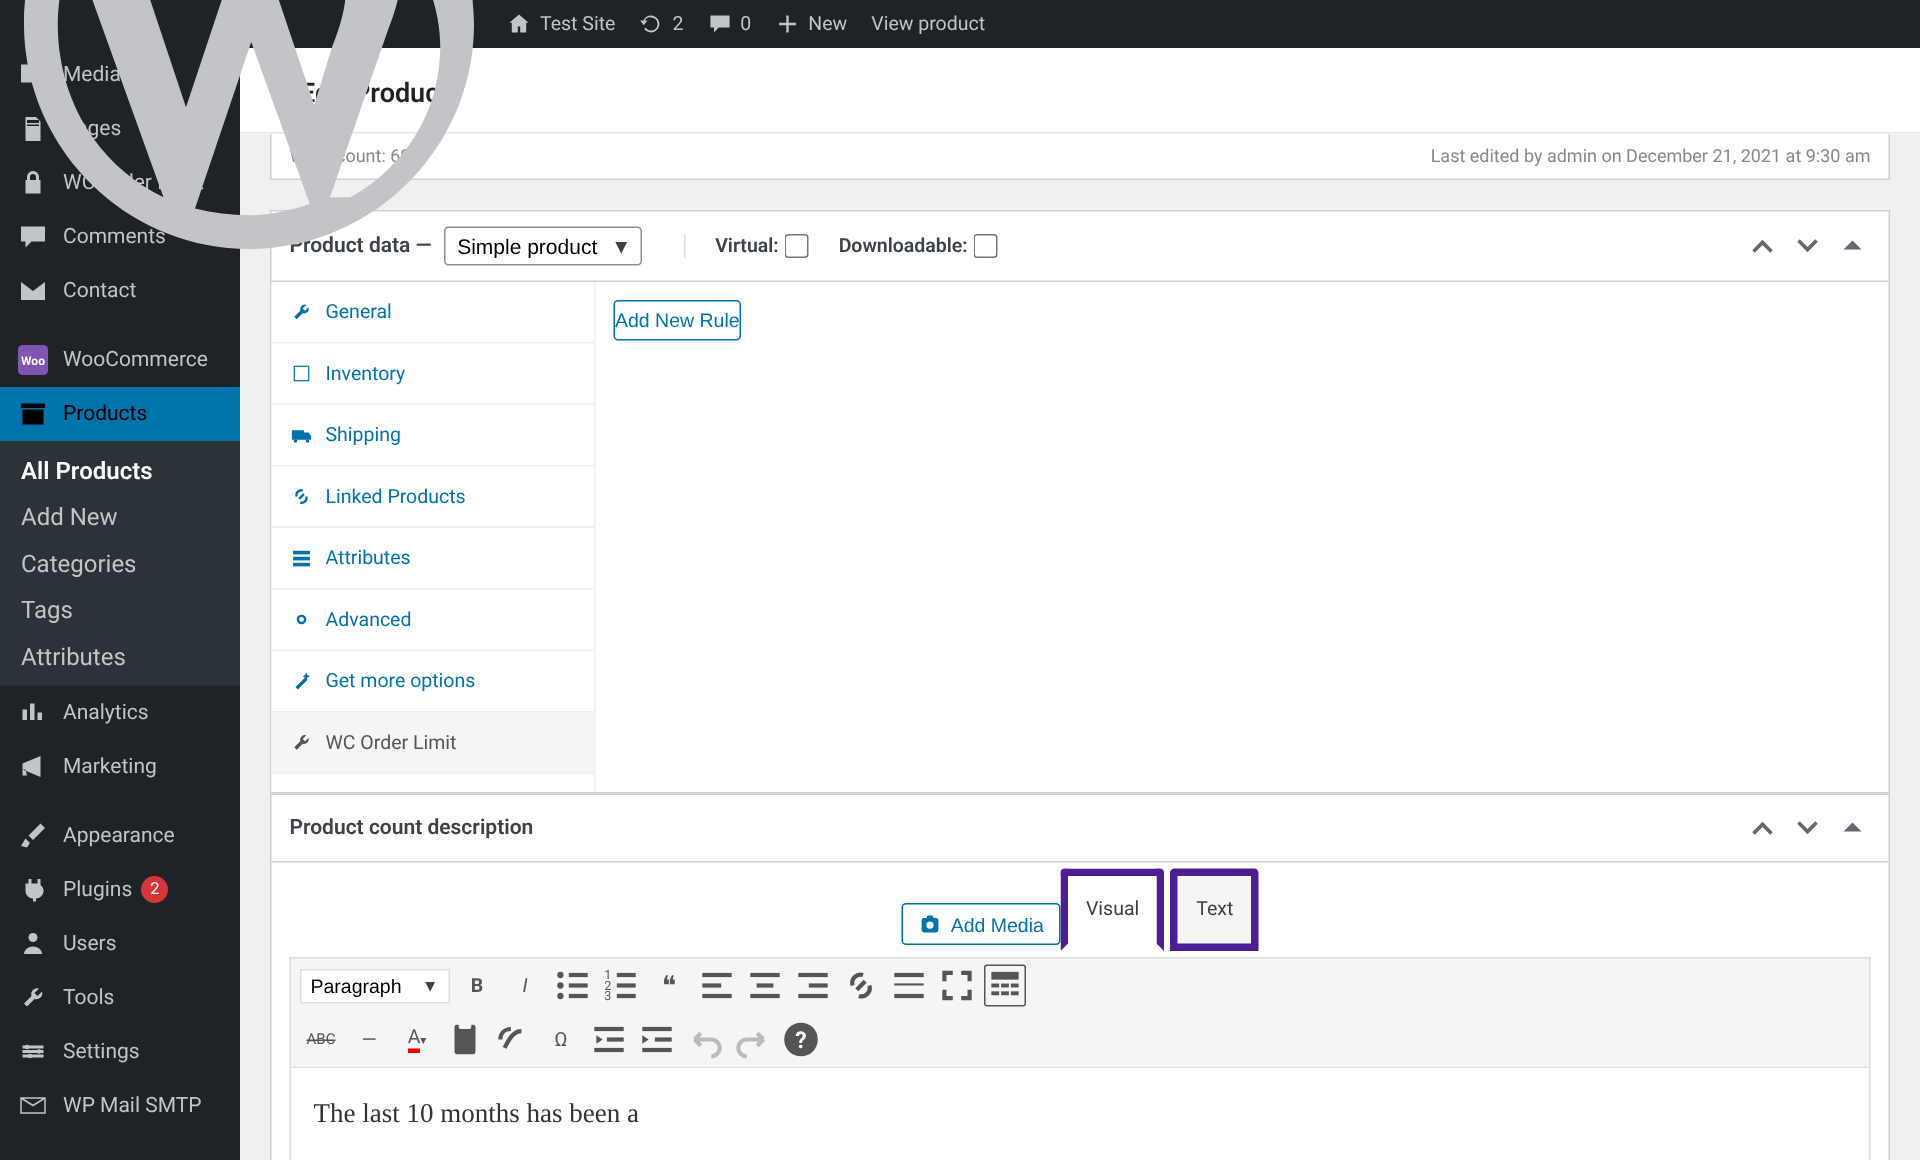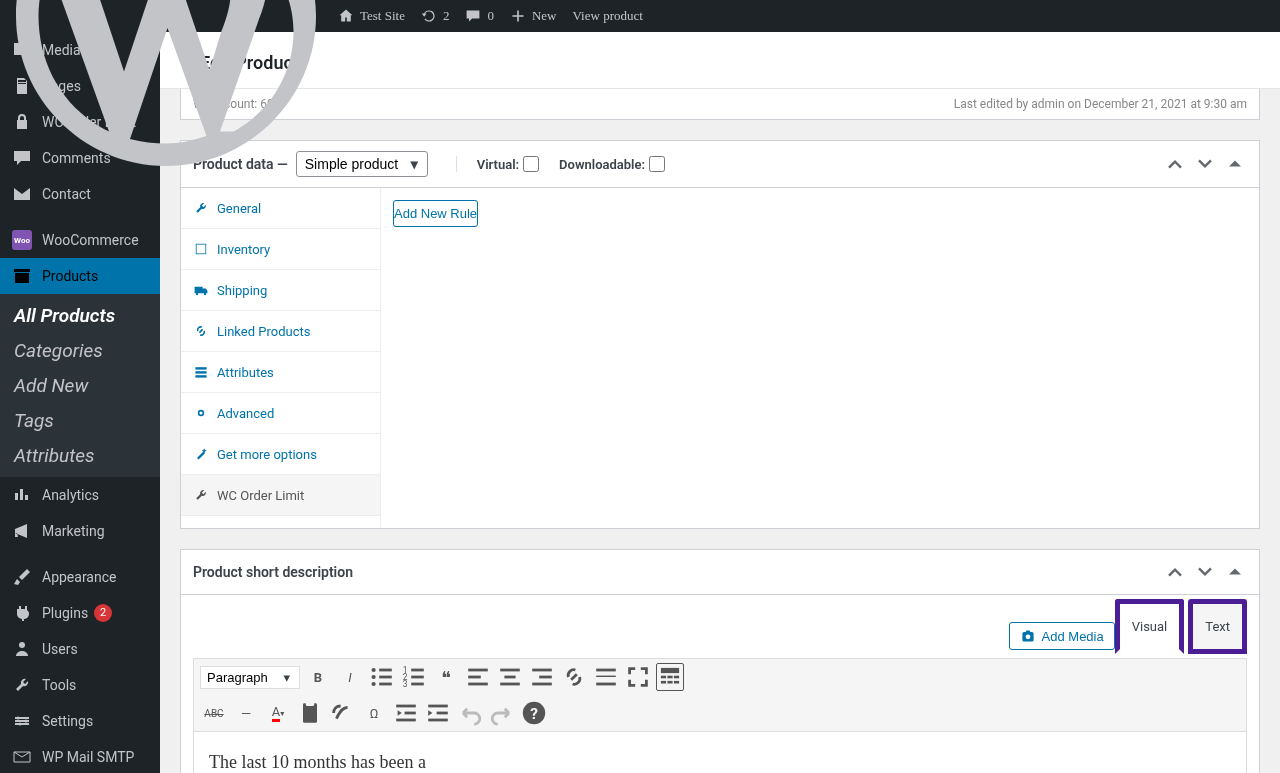--- a/index.html
+++ b/index.html
@@ -1,46 +1,46 @@
 <!DOCTYPE html>
 <html><head>
 <meta charset="utf-8">
 <style>
 * { box-sizing: border-box; margin: 0; padding: 0; }
 body { font-family: -apple-system, BlinkMacSystemFont, "Segoe UI", Roboto, sans-serif; font-size: 13px; color: #3c434a; background: #f0f0f1; overflow: hidden; }
-#wpadminbar { position: fixed; top: 0; left: 0; right: 0; height: 32px; background: #1d2327; color: #c3c4c7; display: flex; align-items: flex-start; padding: 0 8px; z-index: 100; font-family: Liberation Serif, serif; }
+#wpadminbar { position: fixed; top: 0; left: 0; right: 0; height: 32px; background: #1d2327; color: #c3c4c7; display: flex; align-items: flex-start; padding: 0 8px; z-index: 100; }
 #wpadminbar .ab-item { display: flex; align-items: center; padding: 0 8px; height: 32px; color: #c3c4c7; cursor: pointer; font-size: 13px; }
 #wpadminbar .ab-icon { margin-right: 6px; display: inline-flex; }
 #adminmenu { position: fixed; top: 32px; left: 0; width: 160px; bottom: 0; background: #1d2327; color: #c3c4c7; overflow-y: auto; z-index: 50; }
 .menu-item { display: flex; align-items: center; padding: 8px 12px; color: #c3c4c7; cursor: pointer; font-size: 14px; position: relative; }
 .menu-item.current { background: #0073aa; color: #000000; }
 .menu-item .menu-icon { width: 20px; height: 20px; margin-right: 10px; display: inline-flex; align-items: center; justify-content: center; }
 .menu-item.current::after { content: ''; position: absolute; right: -8px; top: 50%; transform: translateY(-50%); border: 8px solid transparent; border-right-color: #f0f0f1; }
 .submenu { background: #2c3338; padding: 4px 0; }
-.submenu-item { padding: 6px 12px 6px 14px; color: #c3c4c7; cursor: pointer; font-size: 19px; font-style: italic; }
+.submenu-item { padding: 6px 12px 6px 14px; color: #c3c4c7; cursor: pointer; font-size: 16px; }
 .submenu-item.current { color: #fff; font-weight: 600; }
 .plugin-badge { display: inline-block; background: #d63638; color: #fff; border-radius: 9px; min-width: 18px; height: 18px; line-height: 18px; text-align: center; font-size: 11px; margin-left: 6px; }
 #wpbody { margin-left: 160px; padding-top: 32px; height: 100vh; overflow-y: auto; }
 .page-header { background: #fff; border-bottom: 1px solid #e5e5e5; padding: 20px 20px 15px 40px; position: sticky; top: 0; z-index: 10; }
 .page-header h1 { font-size: 18px; font-weight: 600; color: #1d2327; }
 .content-area { padding: 0 20px 20px; }
 .status-bar { background: #fff; border: 1px solid #ccd0d4; border-top: none; padding: 8px 12px; display: flex; justify-content: space-between; color: #888; font-size: 12px; margin-bottom: 20px; }
-.postbox { background: #fff; border: 1px solid #ccd0d4; margin-bottom: 20px; }
+.postbox { background: #fff; border: 1px solid #ccd0d4; }
 .postbox-header { display: flex; align-items: center; padding: 10px 12px; border-bottom: 1px solid #ccd0d4; }
 .postbox-header h2 { font-size: 14px; font-weight: 600; flex: 1; display: flex; align-items: center; gap: 8px; }
 .postbox-toggles { display: flex; gap: 6px; }
 .toggle-btn { width: 24px; height: 24px; display: inline-flex; align-items: center; justify-content: center; cursor: pointer; color: #646970; }
 .product-type-select { border: 1px solid #8c8f94; border-radius: 3px; padding: 4px 28px 4px 8px; font-size: 14px; background: #fff; cursor: pointer; appearance: none; position: relative; }
 .select-wrap { position: relative; display: inline-block; }
 .select-wrap::after { content: '▾'; position: absolute; right: 10px; top: 50%; transform: translateY(-50%); pointer-events: none; color: #3c434a; }
 .checkbox-group { display: flex; align-items: center; gap: 20px; margin-left: 20px; padding-left: 20px; border-left: 1px solid #ddd; }
 .checkbox-label { display: flex; align-items: center; gap: 4px; font-size: 13px; }
 .checkbox-label input { width: 16px; height: 16px; }
 .panel-wrap { display: flex; }
-.panel-tabs { width: 200px; border-right: 1px solid #eee; background: #fff; }
+.panel-tabs { width: 216px; border-right: 1px solid #eee; background: #fff; }
 .panel-tab { display: flex; align-items: center; gap: 8px; padding: 12px 12px; border-bottom: 1px solid #eee; color: #0073aa; cursor: pointer; font-size: 13px; }
 .panel-tab.active { background: #f5f5f5; color: #555; }
 .panel-tab .tab-icon { width: 16px; height: 16px; display: inline-flex; align-items: center; justify-content: center; color: #0073aa; }
 .panel-content { flex: 1; padding: 12px; min-height: 340px; }
 .button-secondary { border: 1px solid #0073aa; color: #0073aa; background: #fff; padding: 5px 0; border-radius: 3px; cursor: pointer; font-size: 13px; }
 .editor-toolbar { border: 1px solid #ddd; border-bottom: none; background: #f5f5f5; padding: 4px 6px; display: flex; gap: 4px; flex-wrap: wrap; align-items: center; }
 .editor-toolbar.second { border-top: none; }
 .tb-btn { width: 28px; height: 28px; display: inline-flex; align-items: center; justify-content: center; cursor: pointer; border-radius: 2px; color: #555; }
 .tb-btn.active { border: 1px solid #555; }
 .format-select { border: 1px solid #ddd; padding: 3px 8px 3px 6px; font-size: 13px; background: #fff; cursor: pointer; appearance: none; width: 100px; }
@@ -149,22 +149,22 @@
   <div class="menu-item current">
       <span class="menu-icon">
         <svg viewBox="0 0 20 20" fill="currentColor">
           <path d="M2 3h16v3H2z M3 7h14v10H3z"></path>
         </svg>
       </span>
       <span>Products</span>
     </div>
   <div class="submenu">
     <div class="submenu-item current">All Products</div>
+    <div class="submenu-item">Add New</div>
     <div class="submenu-item">Categories</div>
-    <div class="submenu-item">Add New</div>
     <div class="submenu-item">Tags</div>
     <div class="submenu-item">Attributes</div>
   </div>
   <div class="menu-item">
       <span class="menu-icon">
         <svg viewBox="0 0 20 20" fill="currentColor">
           <path d="M3 15h3V8H3zm5 0h3V4H8zm5 0h3v-5h-3z"></path>
         </svg>
       </span>
       <span>Analytics</span>
@@ -365,41 +365,41 @@
             </div>
         </div>
         <div class="panel-content">
           <button class="button-secondary">Add New Rule</button>
         </div>
       </div>
     </div>
 
     <div class="postbox">
       <div class="postbox-header">
-        <h2>Product short description</h2>
+        <h2>Product count description</h2>
         <div class="postbox-toggles">
           <span class="toggle-btn">
               <svg viewBox="0 0 20 20" fill="none" stroke="currentColor" stroke-width="2">
                 <path d="M5 13l5-5 5 5"></path>
               </svg>
             </span>
           <span class="toggle-btn">
               <svg viewBox="0 0 20 20" fill="none" stroke="currentColor" stroke-width="2">
                 <path d="M5 7l5 5 5-5"></path>
               </svg>
             </span>
           <span class="toggle-btn">
               <svg viewBox="0 0 20 20" fill="currentColor">
                 <path d="M5 12l5-5 5 5z"></path>
               </svg>
             </span>
         </div>
       </div>
       <div style="padding:0 12px 12px">
-        <div style="display:flex;justify-content:flex-end;align-items:flex-end">
+        <div style="display:flex;justify-content:center;align-items:flex-end">
           <div class="add-media-wrap">
             <button class="add-media-btn">
                 <span style="width:16px;height:16px;display:inline-block"><svg viewBox="0 0 20 20" fill="currentColor">
                     <path d="M5 5h2l1-2h4l1 2h2a2 2 0 012 2v8a2 2 0 01-2 2H5a2 2 0 01-2-2V7a2 2 0 012-2z"></path>
                     <circle cx="10" cy="11" r="3" fill="#fff"></circle>
                   </svg></span>
                 <span>Add Media</span>
               </button>
           </div>
           <div class="editor-tabs">

